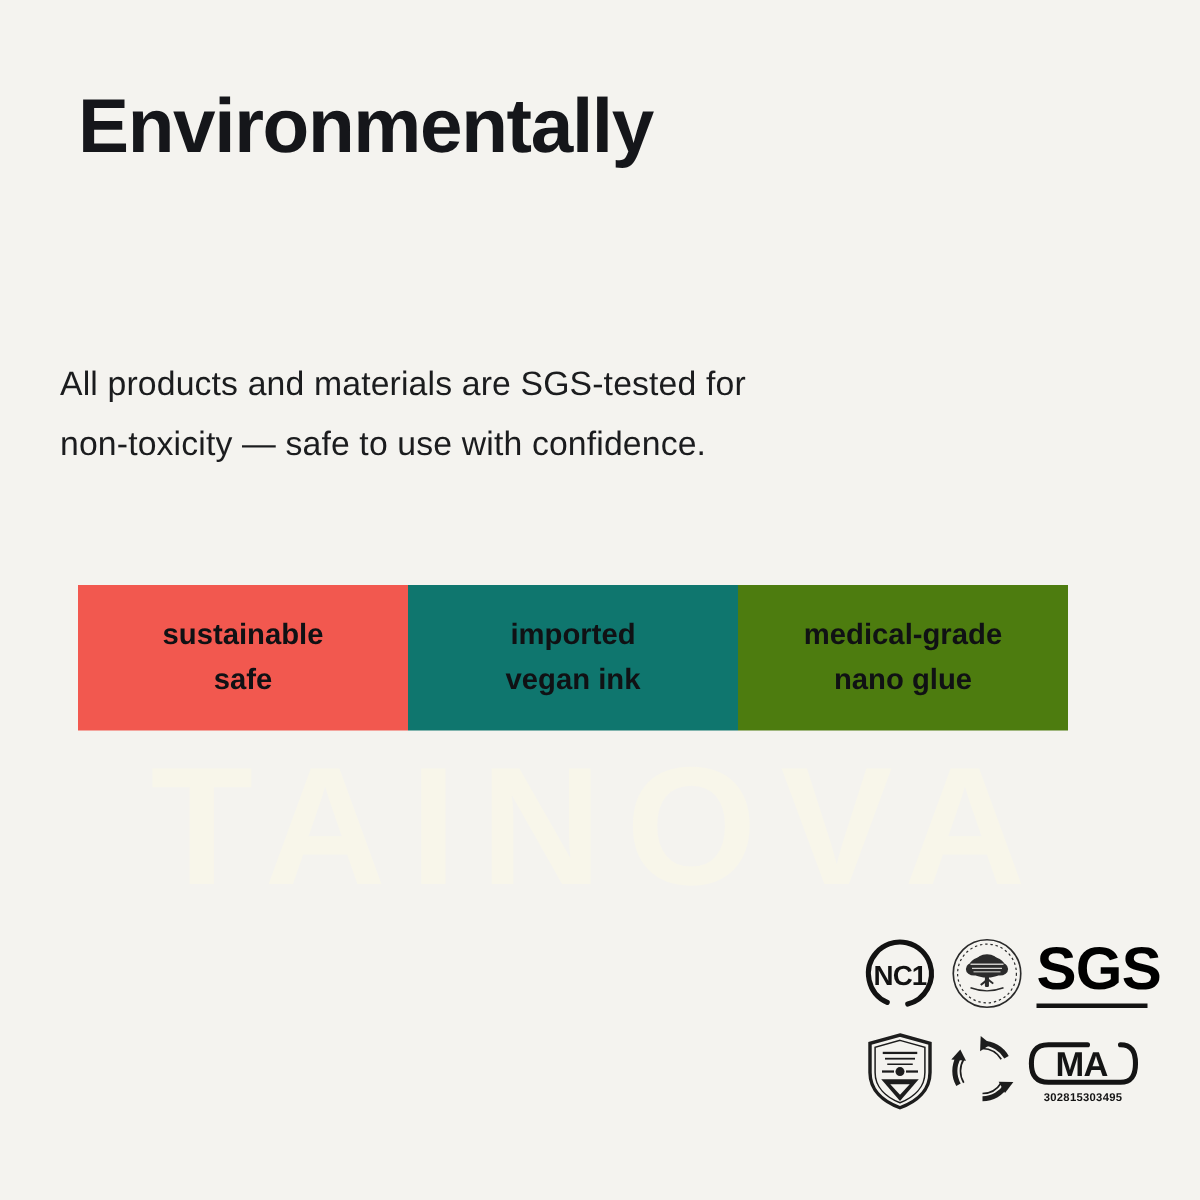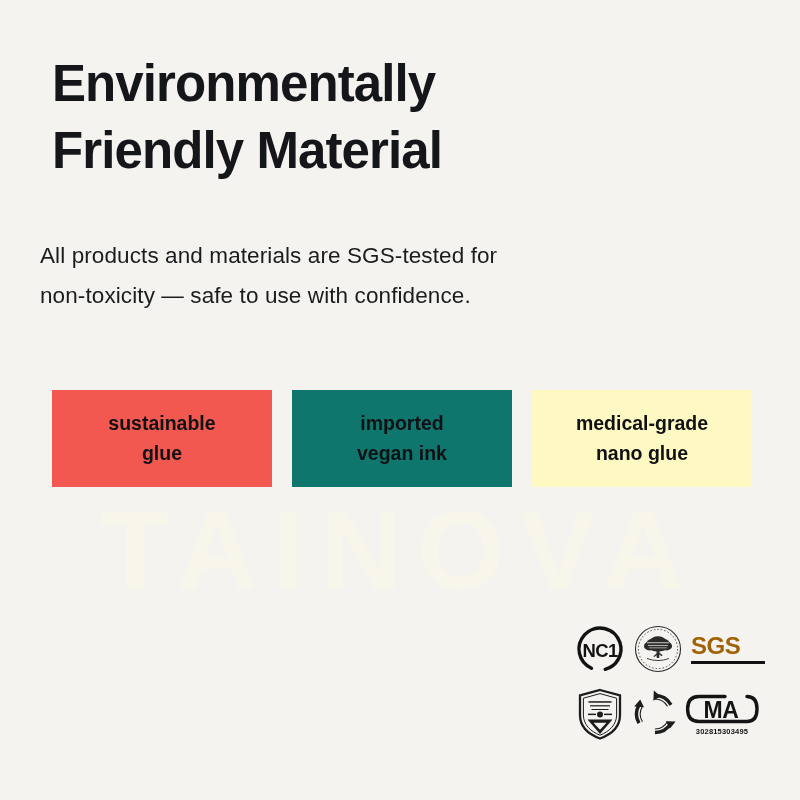--- a/index.html
+++ b/index.html
@@ -70,21 +70,20 @@
   #bodycopy .bline { display: block; }
 
   
   #tags {
     position: absolute;
     left: 52px;
     top: 390px;
     width: 700px;
     height: 97px;
     display: flex;
-    gap: 20px;
   }
   .tag {
     width: 220px;
     height: 97px;
     display: flex;
     flex-direction: column;
     align-items: center;
     justify-content: center;
     box-sizing: border-box;
     font-family: "Liberation Sans", sans-serif;
@@ -123,23 +122,23 @@
 
   .sgs-wrap {
     display: flex;
     flex-direction: column;
     align-items: flex-start;
     justify-content: center;
   }
   .sgs-text {
     font-family: "Liberation Sans", sans-serif;
     font-weight: 700;
-    font-size: 24px;
+    font-size: 40px;
     letter-spacing: -0.5px;
-    color: #a16207;
+    color: #000000;
     line-height: 1;
   }
   .sgs-rule {
     margin-top: 3px;
     width: 74px;
     height: 3px;
     background: #121212;
   }
 
   .cma-wrap {
@@ -160,41 +159,40 @@
 </style>
 </head>
 <body style="background: rgb(244, 243, 239);">
 
 <div id="page" style="background: rgb(244, 243, 239);">
 
   <div id="watermark" style="color: rgb(248, 246, 234);">TAINOVA</div>
 
   <div id="heading" style="color: rgb(21, 22, 26);">
     <span class="hline">Environmentally</span>
-    <span class="hline">Friendly Material</span>
   </div>
 
   <div id="bodycopy" style="color: rgb(27, 28, 30);">
     <span class="bline">All products and materials are SGS-tested for</span>
     <span class="bline">non-toxicity — safe to use with confidence.</span>
   </div>
 
   <div id="tags">
 
     <div class="tag" id="tag-0" style="background: rgb(242, 88, 79);">
       <span class="tline">sustainable</span>
-      <span class="tline">glue</span>
+      <span class="tline">safe</span>
     </div>
 
     <div class="tag" id="tag-1" style="background: #0f766e;">
       <span class="tline">imported</span>
       <span class="tline">vegan ink</span>
     </div>
 
-    <div class="tag" id="tag-2" style="background: #fef9c3; text-align: center;">
+    <div class="tag" id="tag-2" style="background: #4d7c0f; text-align: center;">
       <span class="tline">medical-grade</span>
       <span class="tline">nano glue</span>
     </div>
 
   </div>
 
   <div id="badges">
 
     <div class="badge-row" id="badge-row-top">
 

